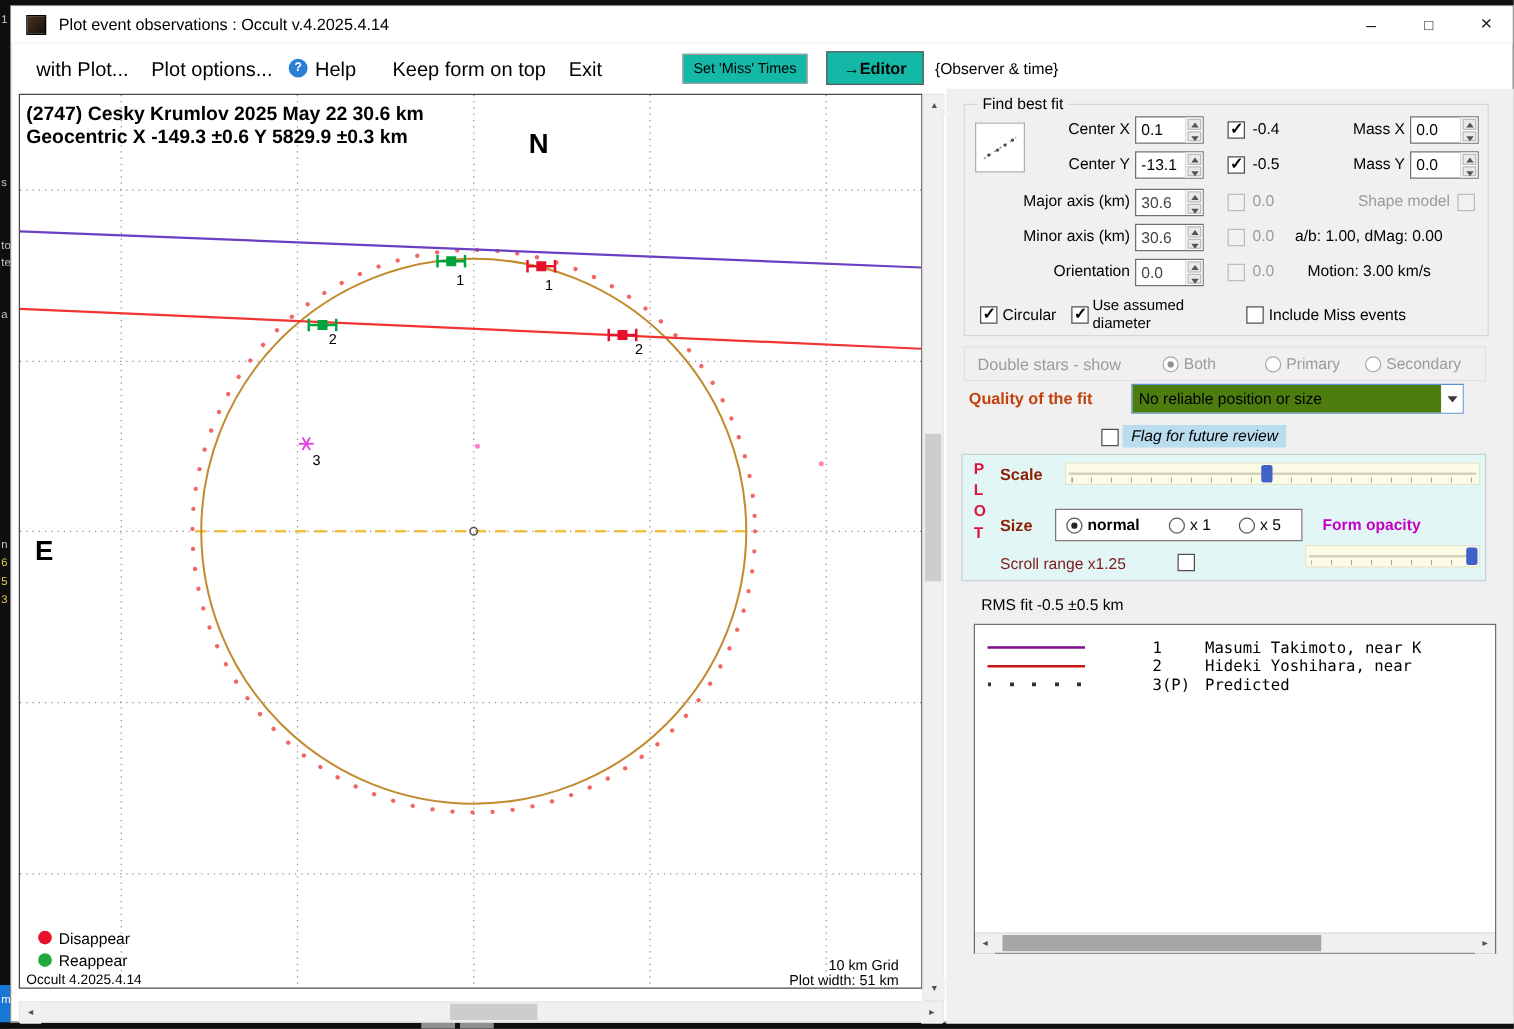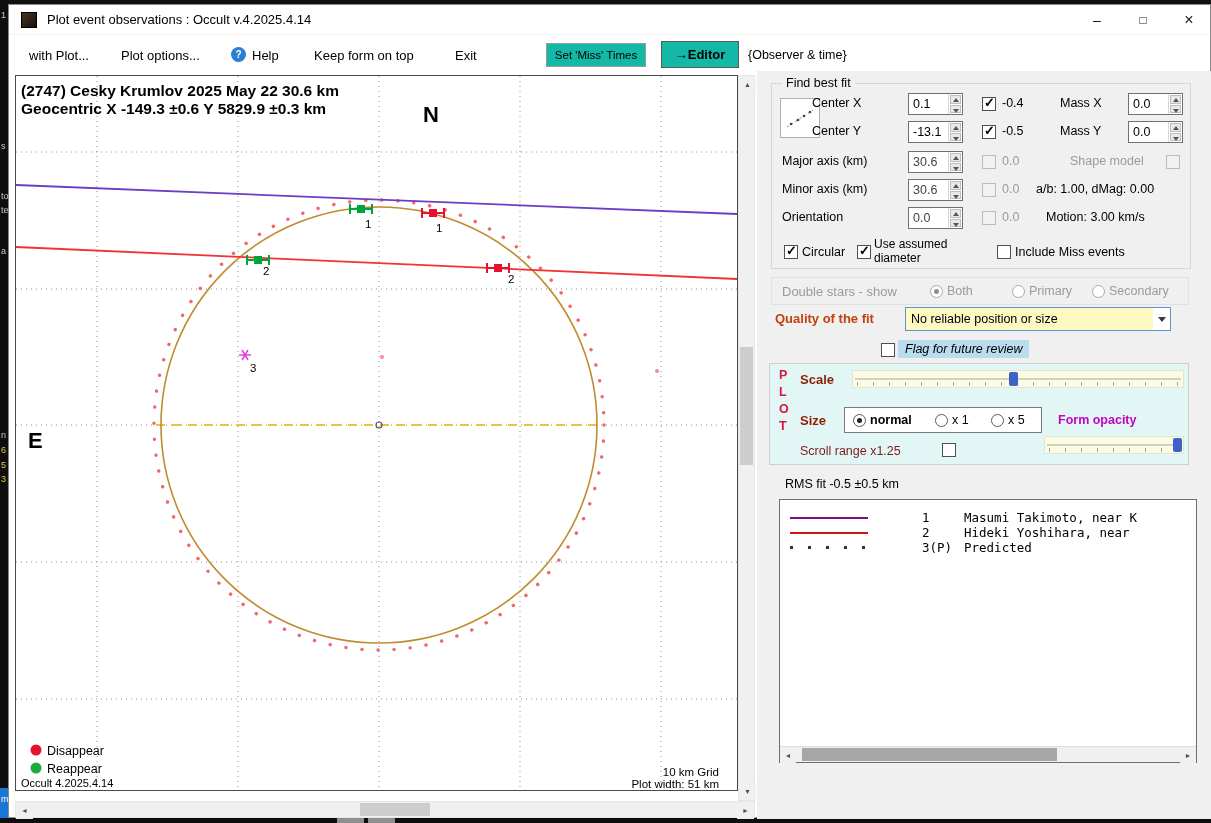--- a/index.html
+++ b/index.html
@@ -3,47 +3,47 @@
 <meta charset="utf-8">
 <style>
   *{margin:0;padding:0;box-sizing:border-box}
   html,body{width:1211px;height:823px;overflow:hidden}
   body{position:relative;background:#101010;font-family:"Liberation Sans",sans-serif;color:#000}
   .win{position:absolute;left:8px;top:4px;width:1203px;height:814px;background:#fff;border:1px solid #8a8a8a}
   .titlebar{position:absolute;left:0;top:0;width:100%;height:30px;background:#fff;border-bottom:1px solid #f2f2f2}
   .aicon{position:absolute;left:12px;top:7px;width:16px;height:16px;background:linear-gradient(135deg,#4a3420,#16100a);border:1px solid #000}
   .wtitle{position:absolute;left:38px;top:7px;font-size:13px;white-space:nowrap}
   .wbtn{position:absolute;top:0;width:46px;height:30px;display:flex;align-items:center;justify-content:center;font-size:14px;color:#1a1a1a;cursor:default}
-  .mitem{position:absolute;font-size:13px;white-space:nowrap}
+  .mitem{position:absolute;font-size:16px;white-space:nowrap}
   .hicon{position:absolute;width:15px;height:15px;border-radius:50%;background:#2a7fd4;color:#fff;font-size:10px;font-weight:bold;display:flex;align-items:center;justify-content:center}
   .hicon::after{content:"?"}
   .pbtn{position:absolute;background:#14b8a6;border:1px solid #9c9c9c;display:flex;align-items:center;justify-content:center;white-space:nowrap}
   .plotbox{position:absolute;left:6px;top:70px;width:723px;height:716px;background:#fff;border:1px solid #4a4a4a}
   svg text{font-family:"Liberation Sans","DejaVu Sans",sans-serif}
   .rpanel{position:absolute;left:748px;top:66px;width:455px;height:748px;background:#f0f0f0}
   .grp{position:absolute;border:1px solid #d6d6d6}
   .glab{position:absolute;left:10px;top:-8px;background:#f0f0f0;padding:0 4px;font-size:12.5px;white-space:nowrap}
   .lb{position:absolute;font-size:12.5px;white-space:nowrap}
-  .lb.r{}
+  .lb.r{text-align:right}
   .lb.gray{color:#9b9b9b}
   .spin{position:absolute;display:flex;width:55px;height:22px;background:#fff;border:1px solid #707070}
   .sv{flex:1;font-size:12.5px;padding:3px 0 0 4px}
   .sa{width:14px;display:flex;flex-direction:column;gap:1px;padding:1px;background:#fff;border-left:1px solid #d8d8d8}
   .sab{flex:1;background:#e9e9e9;border:1px solid #bdbdbd;position:relative}
   .sab.up::after{content:"";position:absolute;left:2px;top:2px;border:3px solid transparent;border-top:none;border-bottom:4px solid #555}
   .sab.dn::after{content:"";position:absolute;left:2px;top:3px;border:3px solid transparent;border-bottom:none;border-top:4px solid #555}
   .cb{position:absolute;width:14px;height:14px;background:#fff;border:1px solid #4f4f4f}
   .cb.on::after{content:"✓";position:absolute;left:1px;top:-3px;font-size:13px;font-weight:bold;color:#000}
   .cb.dis{border-color:#bcbcbc;background:#f1f1f1}
   .rad{position:absolute;width:13px;height:13px;border-radius:50%;background:#fff;border:1px solid #5a5a5a}
   .rad.on::after{content:"";position:absolute;left:3px;top:3px;width:5px;height:5px;border-radius:50%;background:#222}
   .rad.dis{border-color:#a8a8a8}
   .rad.dis.on::after{background:#8f8f8f}
   .combo{position:absolute;display:flex;height:24px;background:#fff;border:1px solid #5e93cf}
-  .combo-sel{flex:1;background:#fef9c3;font-size:12.5px;padding:4px 0 12px 5px;white-space:nowrap;overflow:hidden}
+  .combo-sel{flex:1;background:#4d7c0f;font-size:12.5px;padding:4px 0 12px 5px;white-space:nowrap;overflow:hidden}
   .combo-arrow{width:17px;background:#fff;display:flex;align-items:flex-start;justify-content:center}
   .combo-arrow::after{content:"";border:4px solid transparent;border-bottom:none;border-top:5px solid #3a3a3a;margin-top:9px}
   .slider{position:absolute;background:#fcfce6;border:1px solid #e4e4d0}
   .groove{position:absolute;left:2px;right:2px;top:7px;height:2px;background:#d2d2be}
   .ticks{position:absolute;left:4px;right:4px;bottom:1px;height:4px;background:repeating-linear-gradient(90deg,#a8a89a 0 1px,transparent 1px 16px)}
   .thumb{position:absolute;top:1px;width:9px;height:14px;background:#3e62c8;border-radius:2px}
   .sb{position:absolute;background:#f0f0f0;border:1px solid #e6e6e6}
   .sbtn{position:absolute;width:17px;height:17px;display:flex;align-items:center;justify-content:center;color:#505050;background:#f0f0f0}
   .sbtn::after{font-size:7px}
   .a-up::after{content:"▲"} .a-dn::after{content:"▼"} .a-lf::after{content:"◄"} .a-rt::after{content:"►"}

